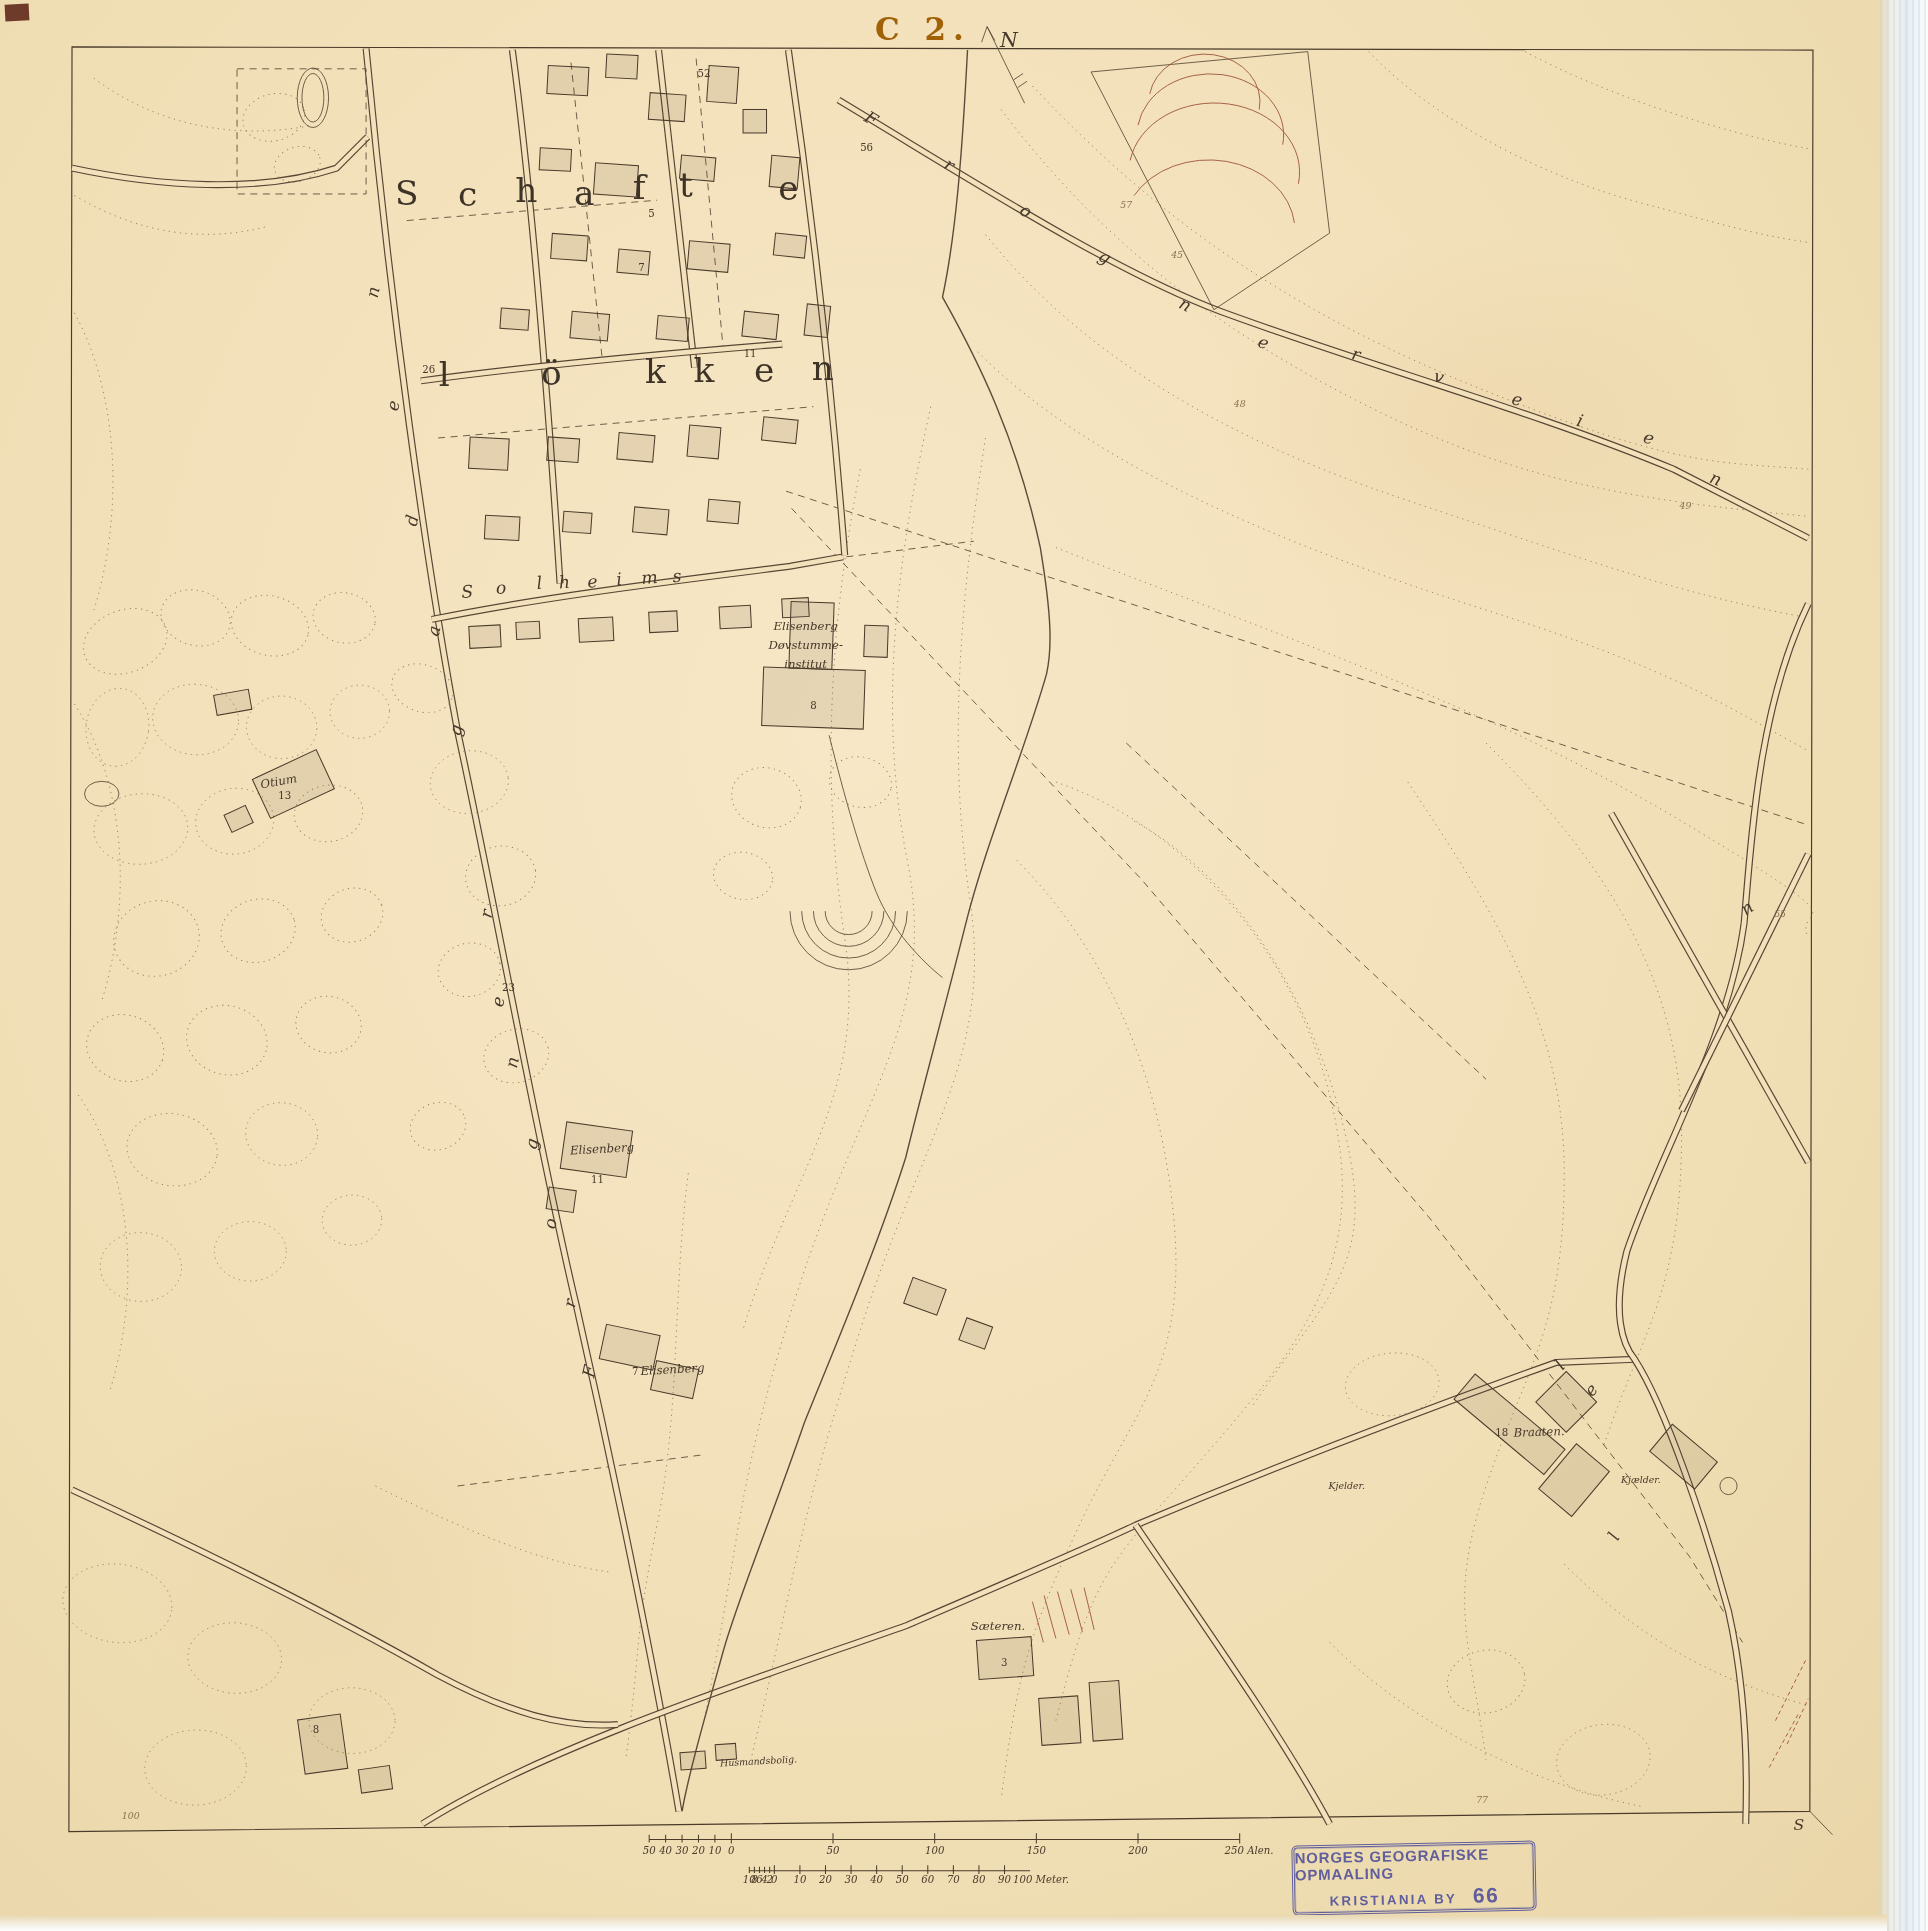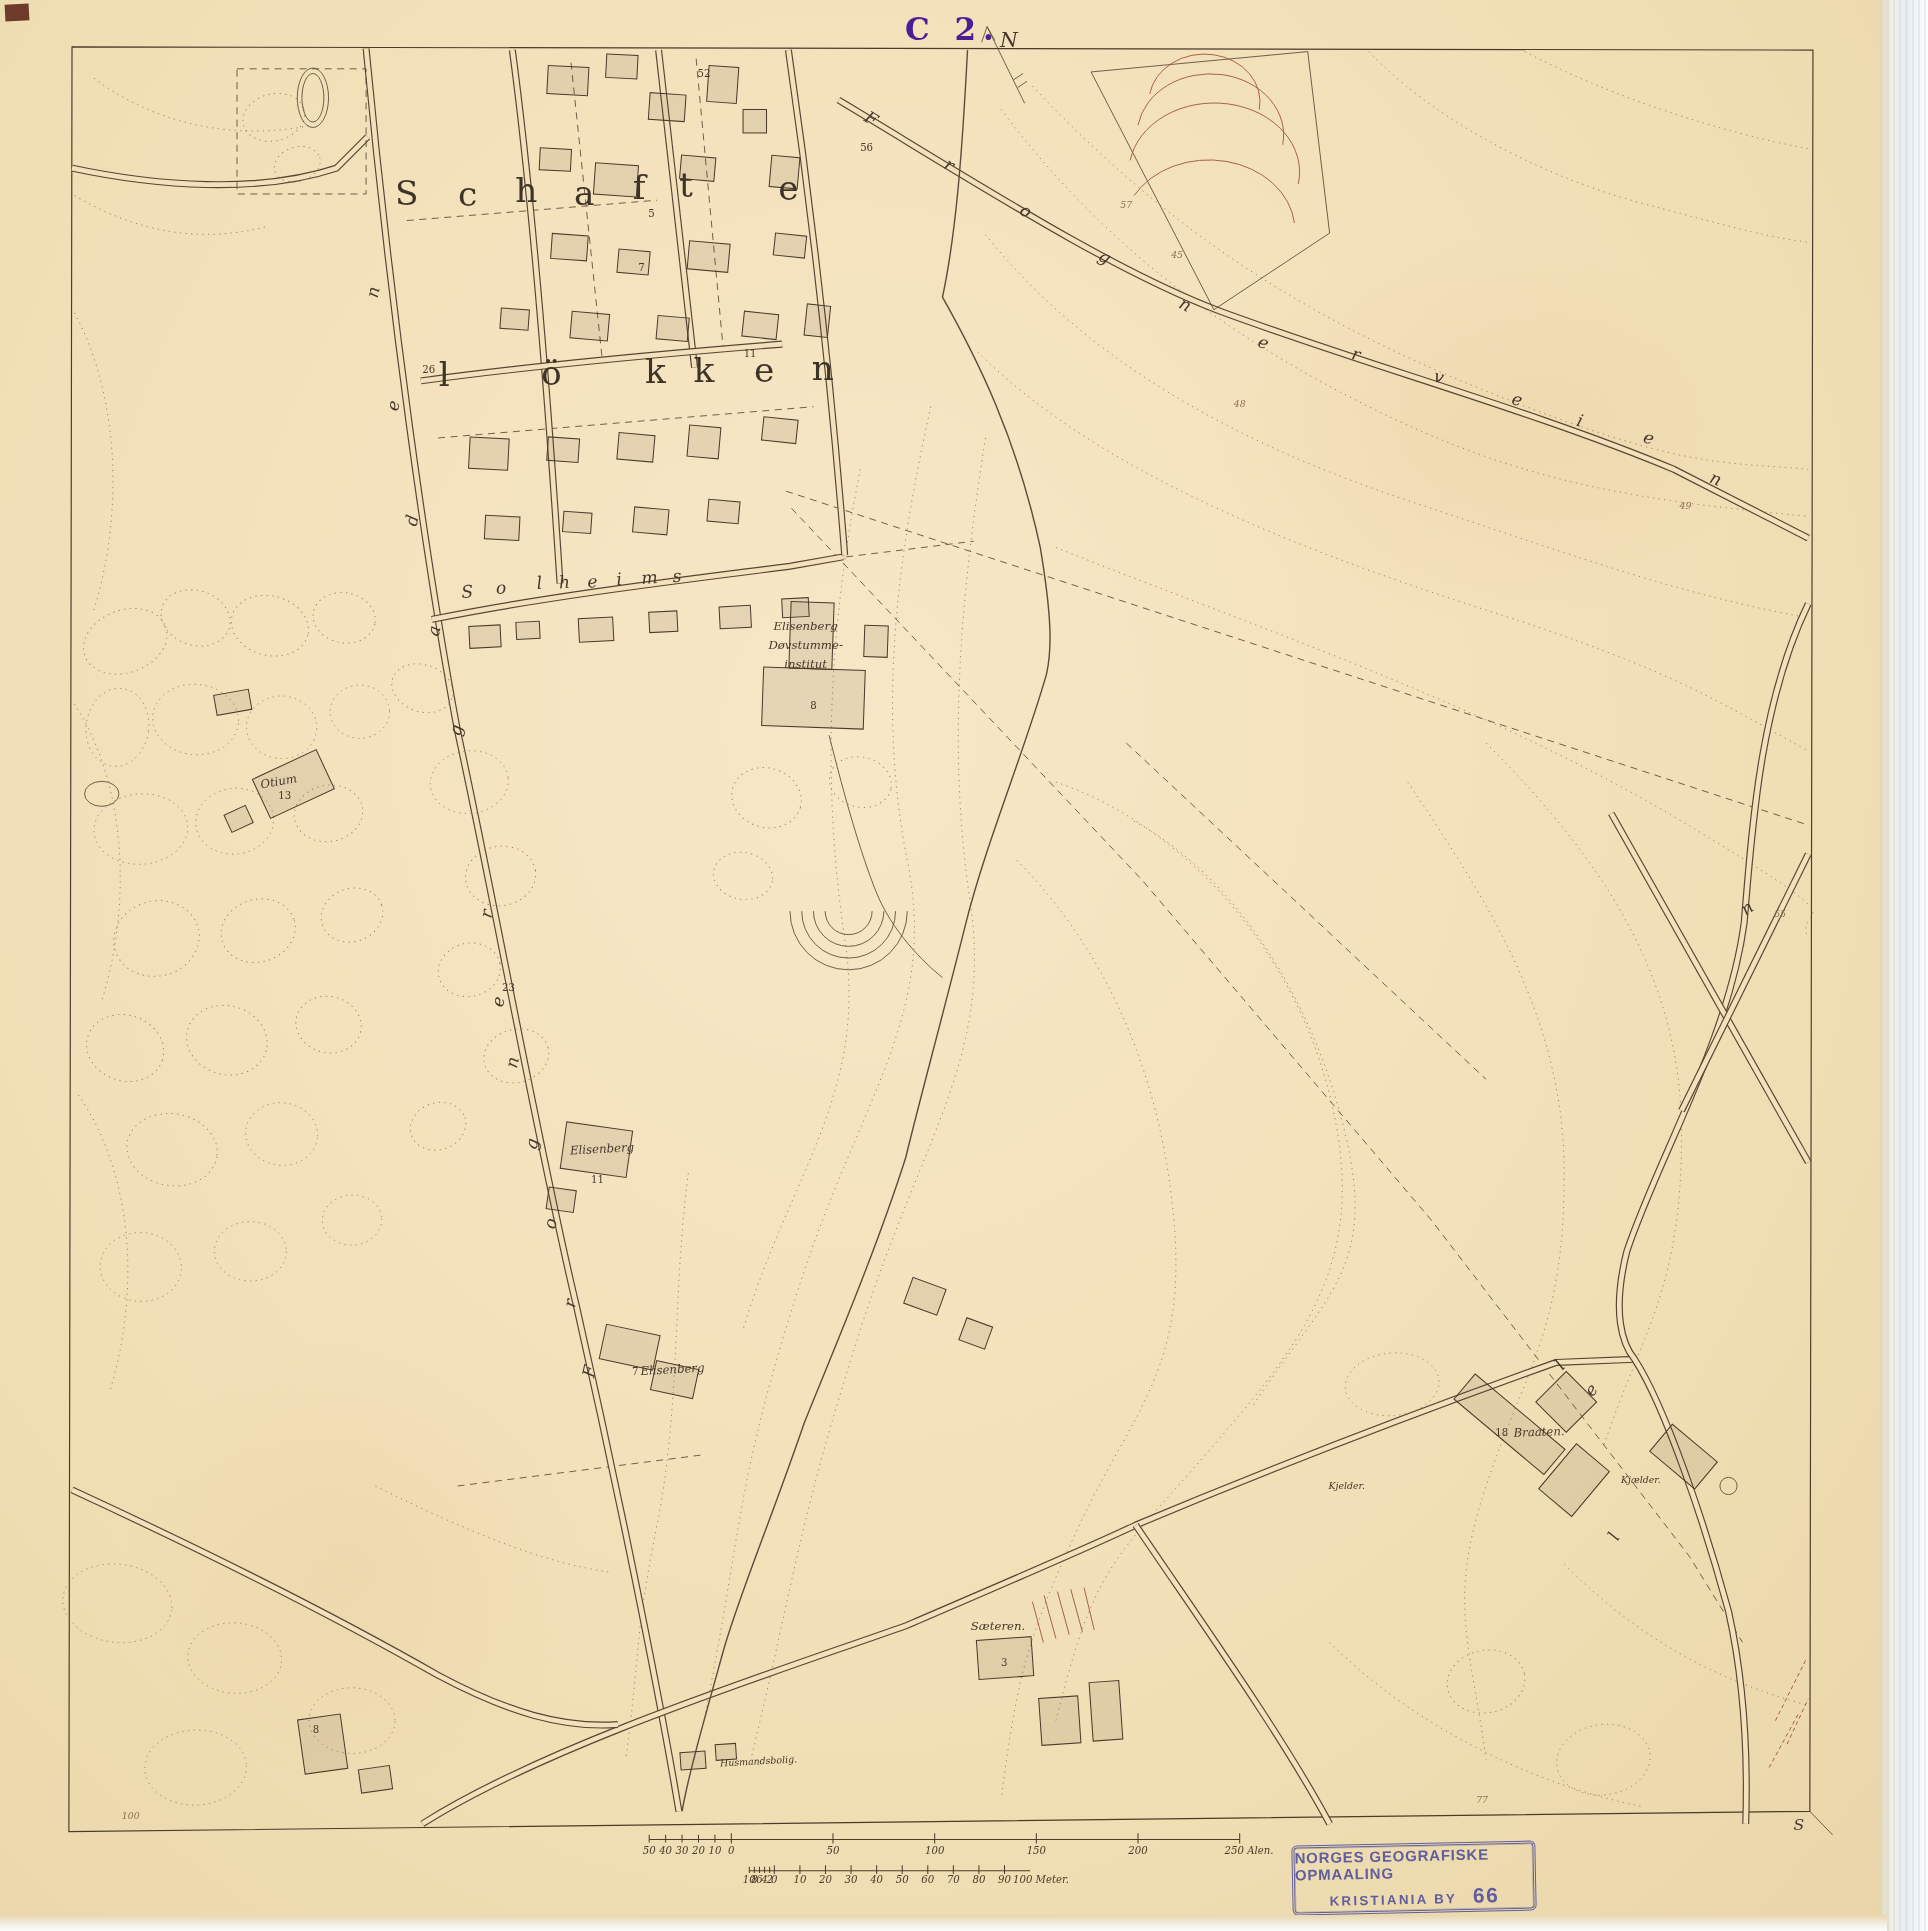--- a/index.html
+++ b/index.html
@@ -7,22 +7,22 @@
        font-family:"DejaVu Serif", serif;}
   .paper{position:absolute;left:0;top:0;width:1887px;height:1918px;
        background:radial-gradient(ellipse at 45% 38%, #f7e7c6 0%, #f3e1bb 45%, #eedcb1 75%, #e9d5a8 100%);}
   .stain{position:absolute;border-radius:50%;pointer-events:none;}
   .scan-edge-right{position:absolute;left:1880px;top:0;width:48px;height:1931px;
        background:linear-gradient(to right,#e9d9b4 0%,#f2efe6 25%,#e8eef3 55%,#fdfdfc 100%);}
   .scan-edge-right::after{content:"";position:absolute;inset:0;
        background:repeating-linear-gradient(to right,rgba(190,210,225,.35) 0 2.3px,rgba(255,255,255,0) 2.3px 6.3px);}
   .scan-edge-bottom{position:absolute;left:0;top:1915px;width:1887px;height:16.4px;
        background:linear-gradient(to bottom,#e9d7ae 0%,#f6f4ee 70%,#fdfdfc 100%);}
-  .sheet-title{position:absolute;left:875px;top:11px;width:156px;text-align:center;
-       font-size:31px;font-weight:bold;letter-spacing:7px;color:#4c1d95;}
+  .sheet-title{position:absolute;left:875px;top:11px;width:156px;
+       font-size:31px;font-weight:bold;letter-spacing:7px;color:#a16207;}
   .stamp{position:absolute;left:1292px;top:1843px;width:238px;height:64px;
        border:3.9px double #4d4d9a;border-radius:5.5px;color:#4d4d9a;
        transform:rotate(-1.2deg);display:flex;flex-direction:column;justify-content:center;
        align-items:center;font-family:"Liberation Sans",sans-serif;opacity:.88;
        box-shadow:inset 0 0 0 0.8px rgba(77,77,154,.35);}
   .stamp .l1{font-size:15px;font-weight:bold;letter-spacing:0.8px;}
   .stamp .l2{font-size:13.3px;font-weight:bold;letter-spacing:2.3px;display:flex;align-items:baseline;gap:15.6px;margin-top:3.1px;}
   .stamp .no{font-size:21px;font-weight:bold;letter-spacing:1.6px;}
   .archive-mark{position:absolute;left:4.7px;top:3.9px;width:24px;height:17px;
        background:#571d12;opacity:.85;transform:rotate(-3deg);}

